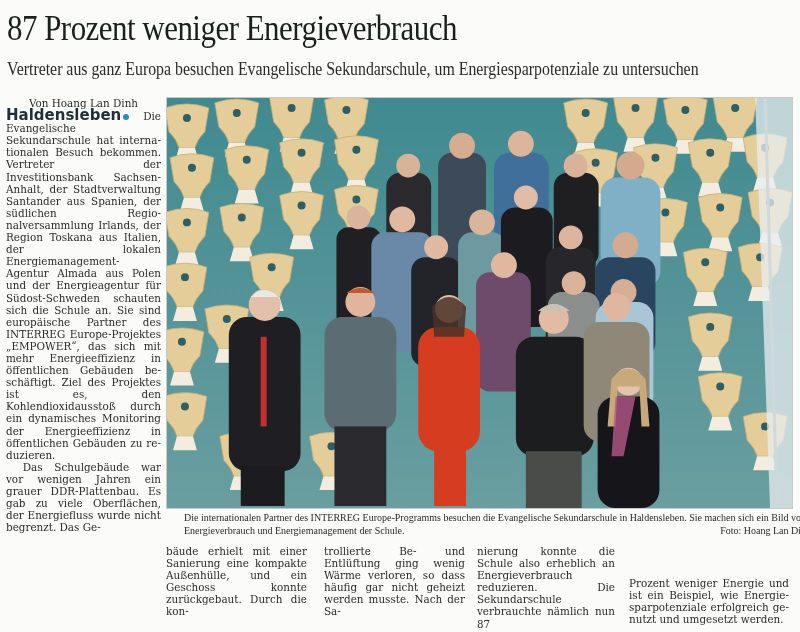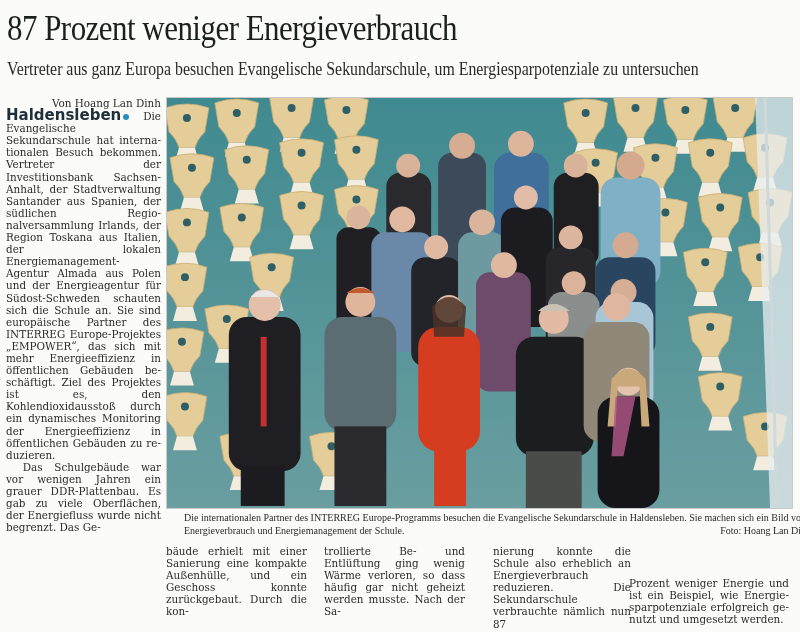--- a/index.html
+++ b/index.html
@@ -27,23 +27,23 @@
     position: absolute;
     font-family: "DejaVu Serif", serif;
     font-size: 10.4px; line-height: 12.1px; color: #2b2b2b;
     text-align: justify; hyphens: manual;
   }
   .col p { margin: 0; }
   .col p.indent { text-indent: 1.6em; }
   .col-left { left: 6px; top: 97px; width: 155px; height: 410px; }
   .col-b { left: 166px; top: 545px; width: 141px; }
   .col-c { left: 324px; top: 545px; width: 141px; }
-  .col-d { left: 493px; top: 545px; width: 138px; }
+  .col-d { left: 477px; top: 545px; width: 138px; }
   .col-e { left: 629px; top: 545px; width: 160px; margin-top: 32px; }
-  .byline { text-align: right; }
+  .byline { text-align: center; }
   .dateline {
     font-family: "DejaVu Sans", sans-serif; font-weight: bold;
     font-size: 15px; color: #1f2f3a;
   }
   .dot {
     display: inline-block; width: 6px; height: 6px; border-radius: 50%;
     background: #2a8fb8; vertical-align: middle; margin: 0 2px 1px 2px;
   }
 
   

